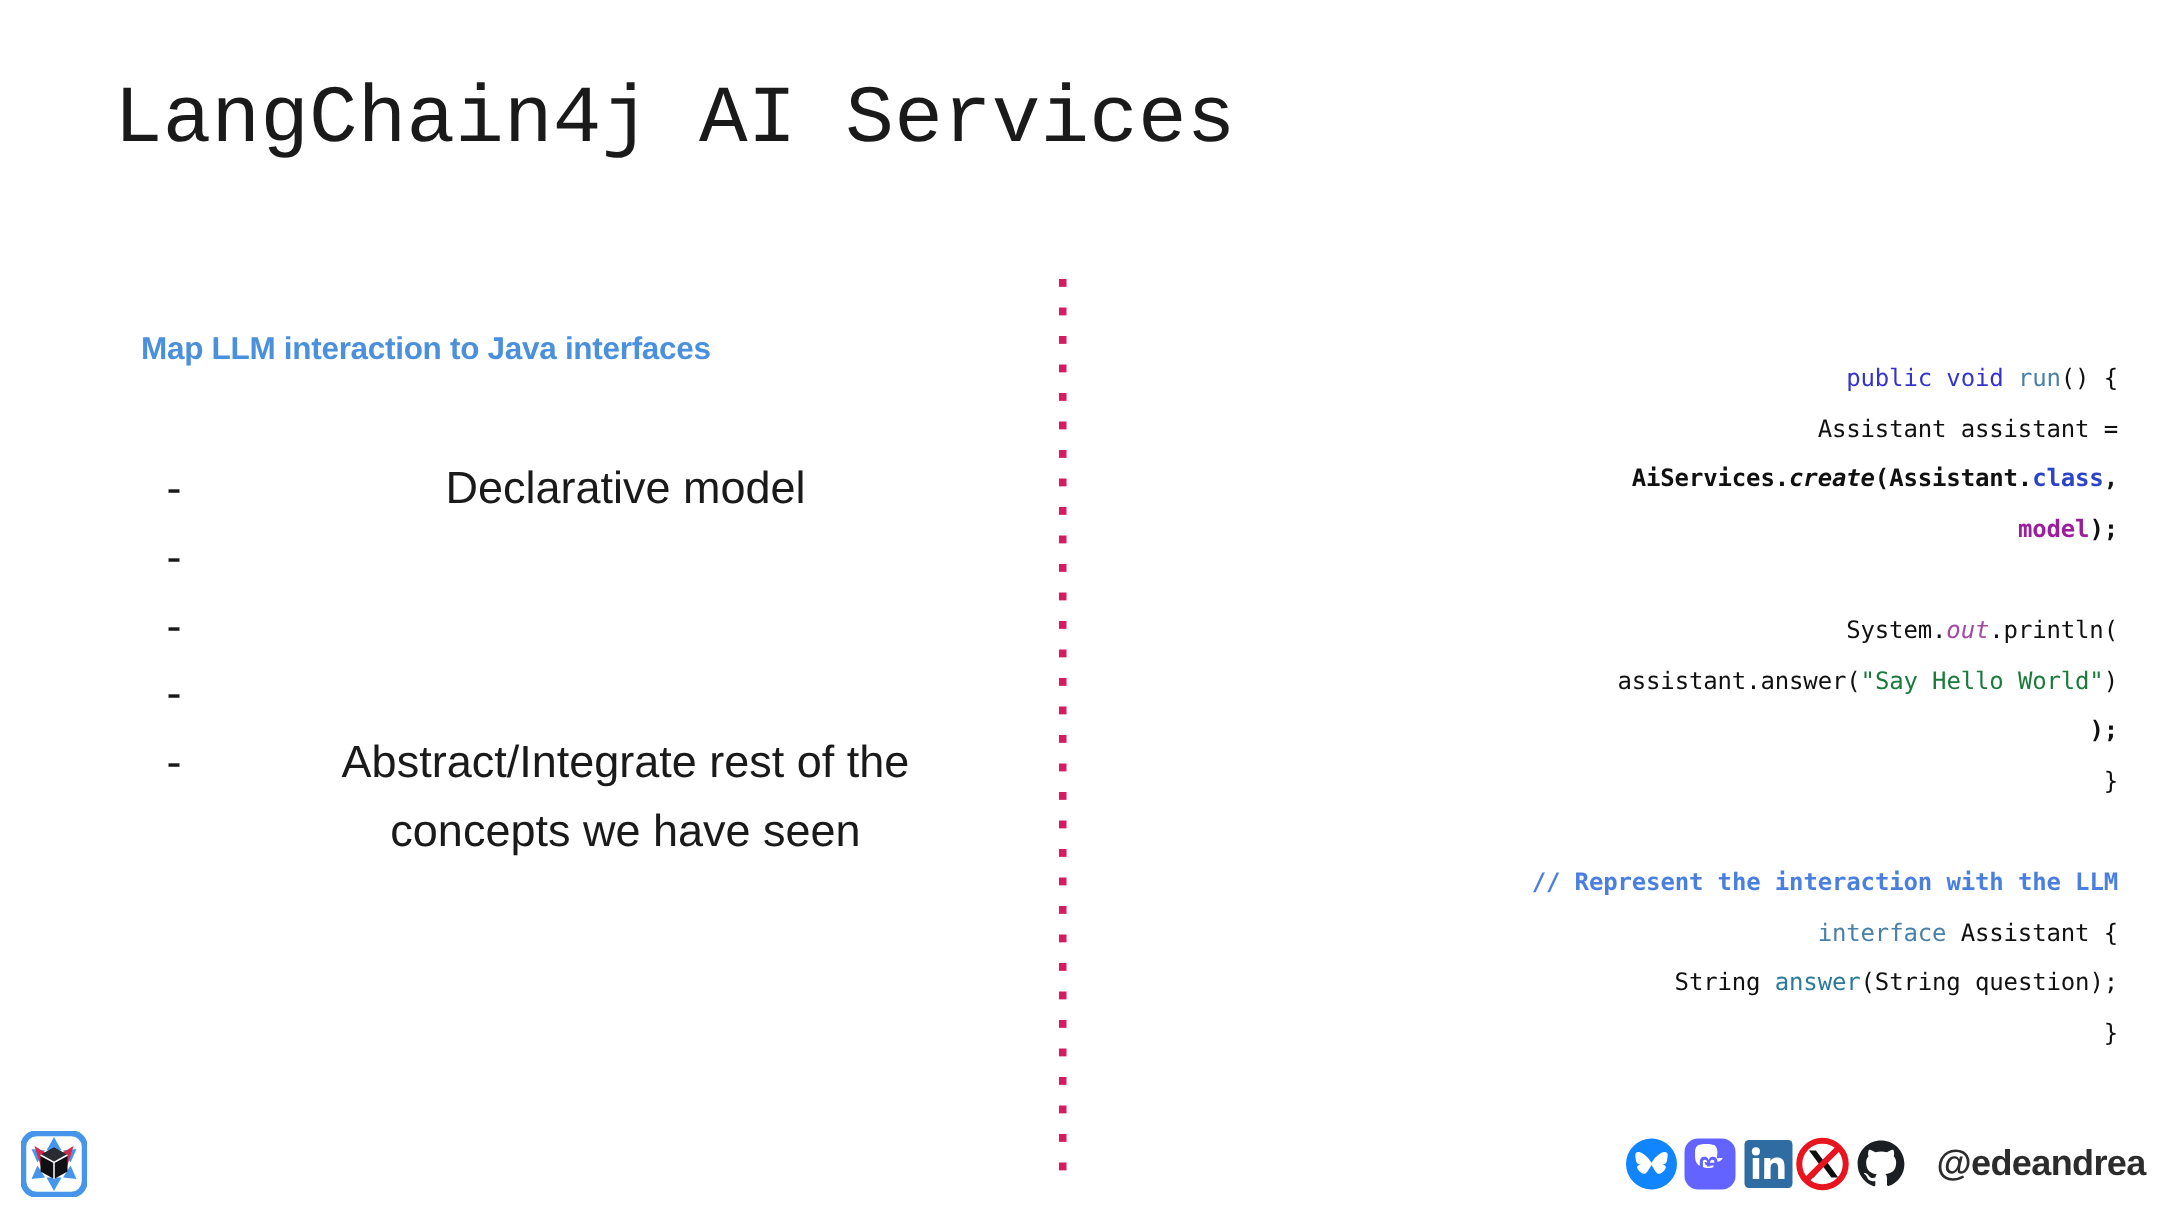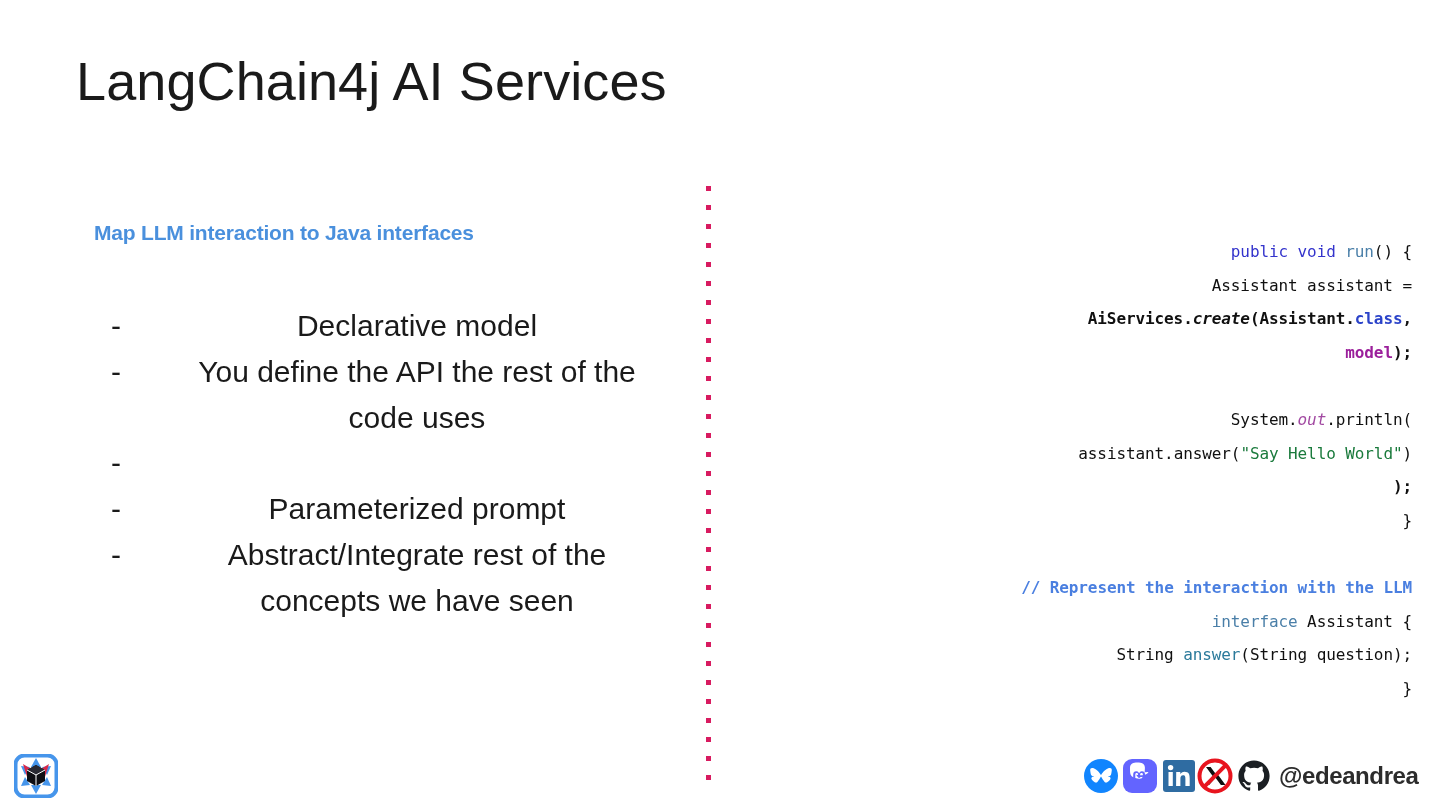--- a/index.html
+++ b/index.html
@@ -14,21 +14,21 @@
     overflow: hidden;
     font-family: "Liberation Sans", sans-serif;
     -webkit-font-smoothing: antialiased;
   }
 
   
   .slide-title {
     position: absolute;
     left: 76px;
     top: 50px;
-    font-family: Liberation Sans, sans-serif;
+    font-family: Liberation Mono, monospace;
     font-size: 54px;
     font-weight: 200;
     font-stretch: condensed;
     letter-spacing: 0.1px;
     color: #1a1a1a;
     line-height: 1.15;
     white-space: nowrap;
   }
 
   
@@ -149,21 +149,21 @@
     flex: 0 0 36px;
     position: relative;
     display: block;
   }
   .social-handle {
     font-family: "Liberation Sans", sans-serif;
     font-size: 24px;
     font-weight: bold;
     color: #2c2c2c;
     letter-spacing: -0.4px;
-    margin-left: 4px;
+    margin-left: 16px;
     white-space: nowrap;
   }
   .x-wrap { position: relative; width: 36px; height: 36px; flex: 0 0 36px; margin-left: -3px; }
   .x-ban {
     position: absolute;
     left: -2px; top: -2px;
     width: 40px; height: 40px;
     pointer-events: none;
   }
 </style>
@@ -176,28 +176,26 @@
 
   <div class="lead-heading">Map LLM interaction to Java interfaces</div>
 
   <ul class="bullet-list">
     <li class="bullet-item">
       <span class="bullet-dash">-</span>
       <span class="bullet-text">Declarative model</span>
     </li>
     <li class="bullet-item">
       <span class="bullet-dash">-</span>
-      <span class="bullet-text">You define the API the rest of the code uses</span>
-    </li>
-    <li class="bullet-item">
-      <span class="bullet-dash">-</span>
-    </li>
-    <li class="bullet-item">
-      <span class="bullet-dash">-</span>
-      <span class="bullet-text">Parameterized prompt</span>
+    </li>
+    <li class="bullet-item">
+      <span class="bullet-dash">-</span>
+    </li>
+    <li class="bullet-item">
+      <span class="bullet-dash">-</span>
     </li>
     <li class="bullet-item">
       <span class="bullet-dash">-</span>
       <span class="bullet-text">Abstract/Integrate rest of the concepts we have seen</span>
     </li>
   </ul>
 </div>
 
 <div class="divider"></div>
 

